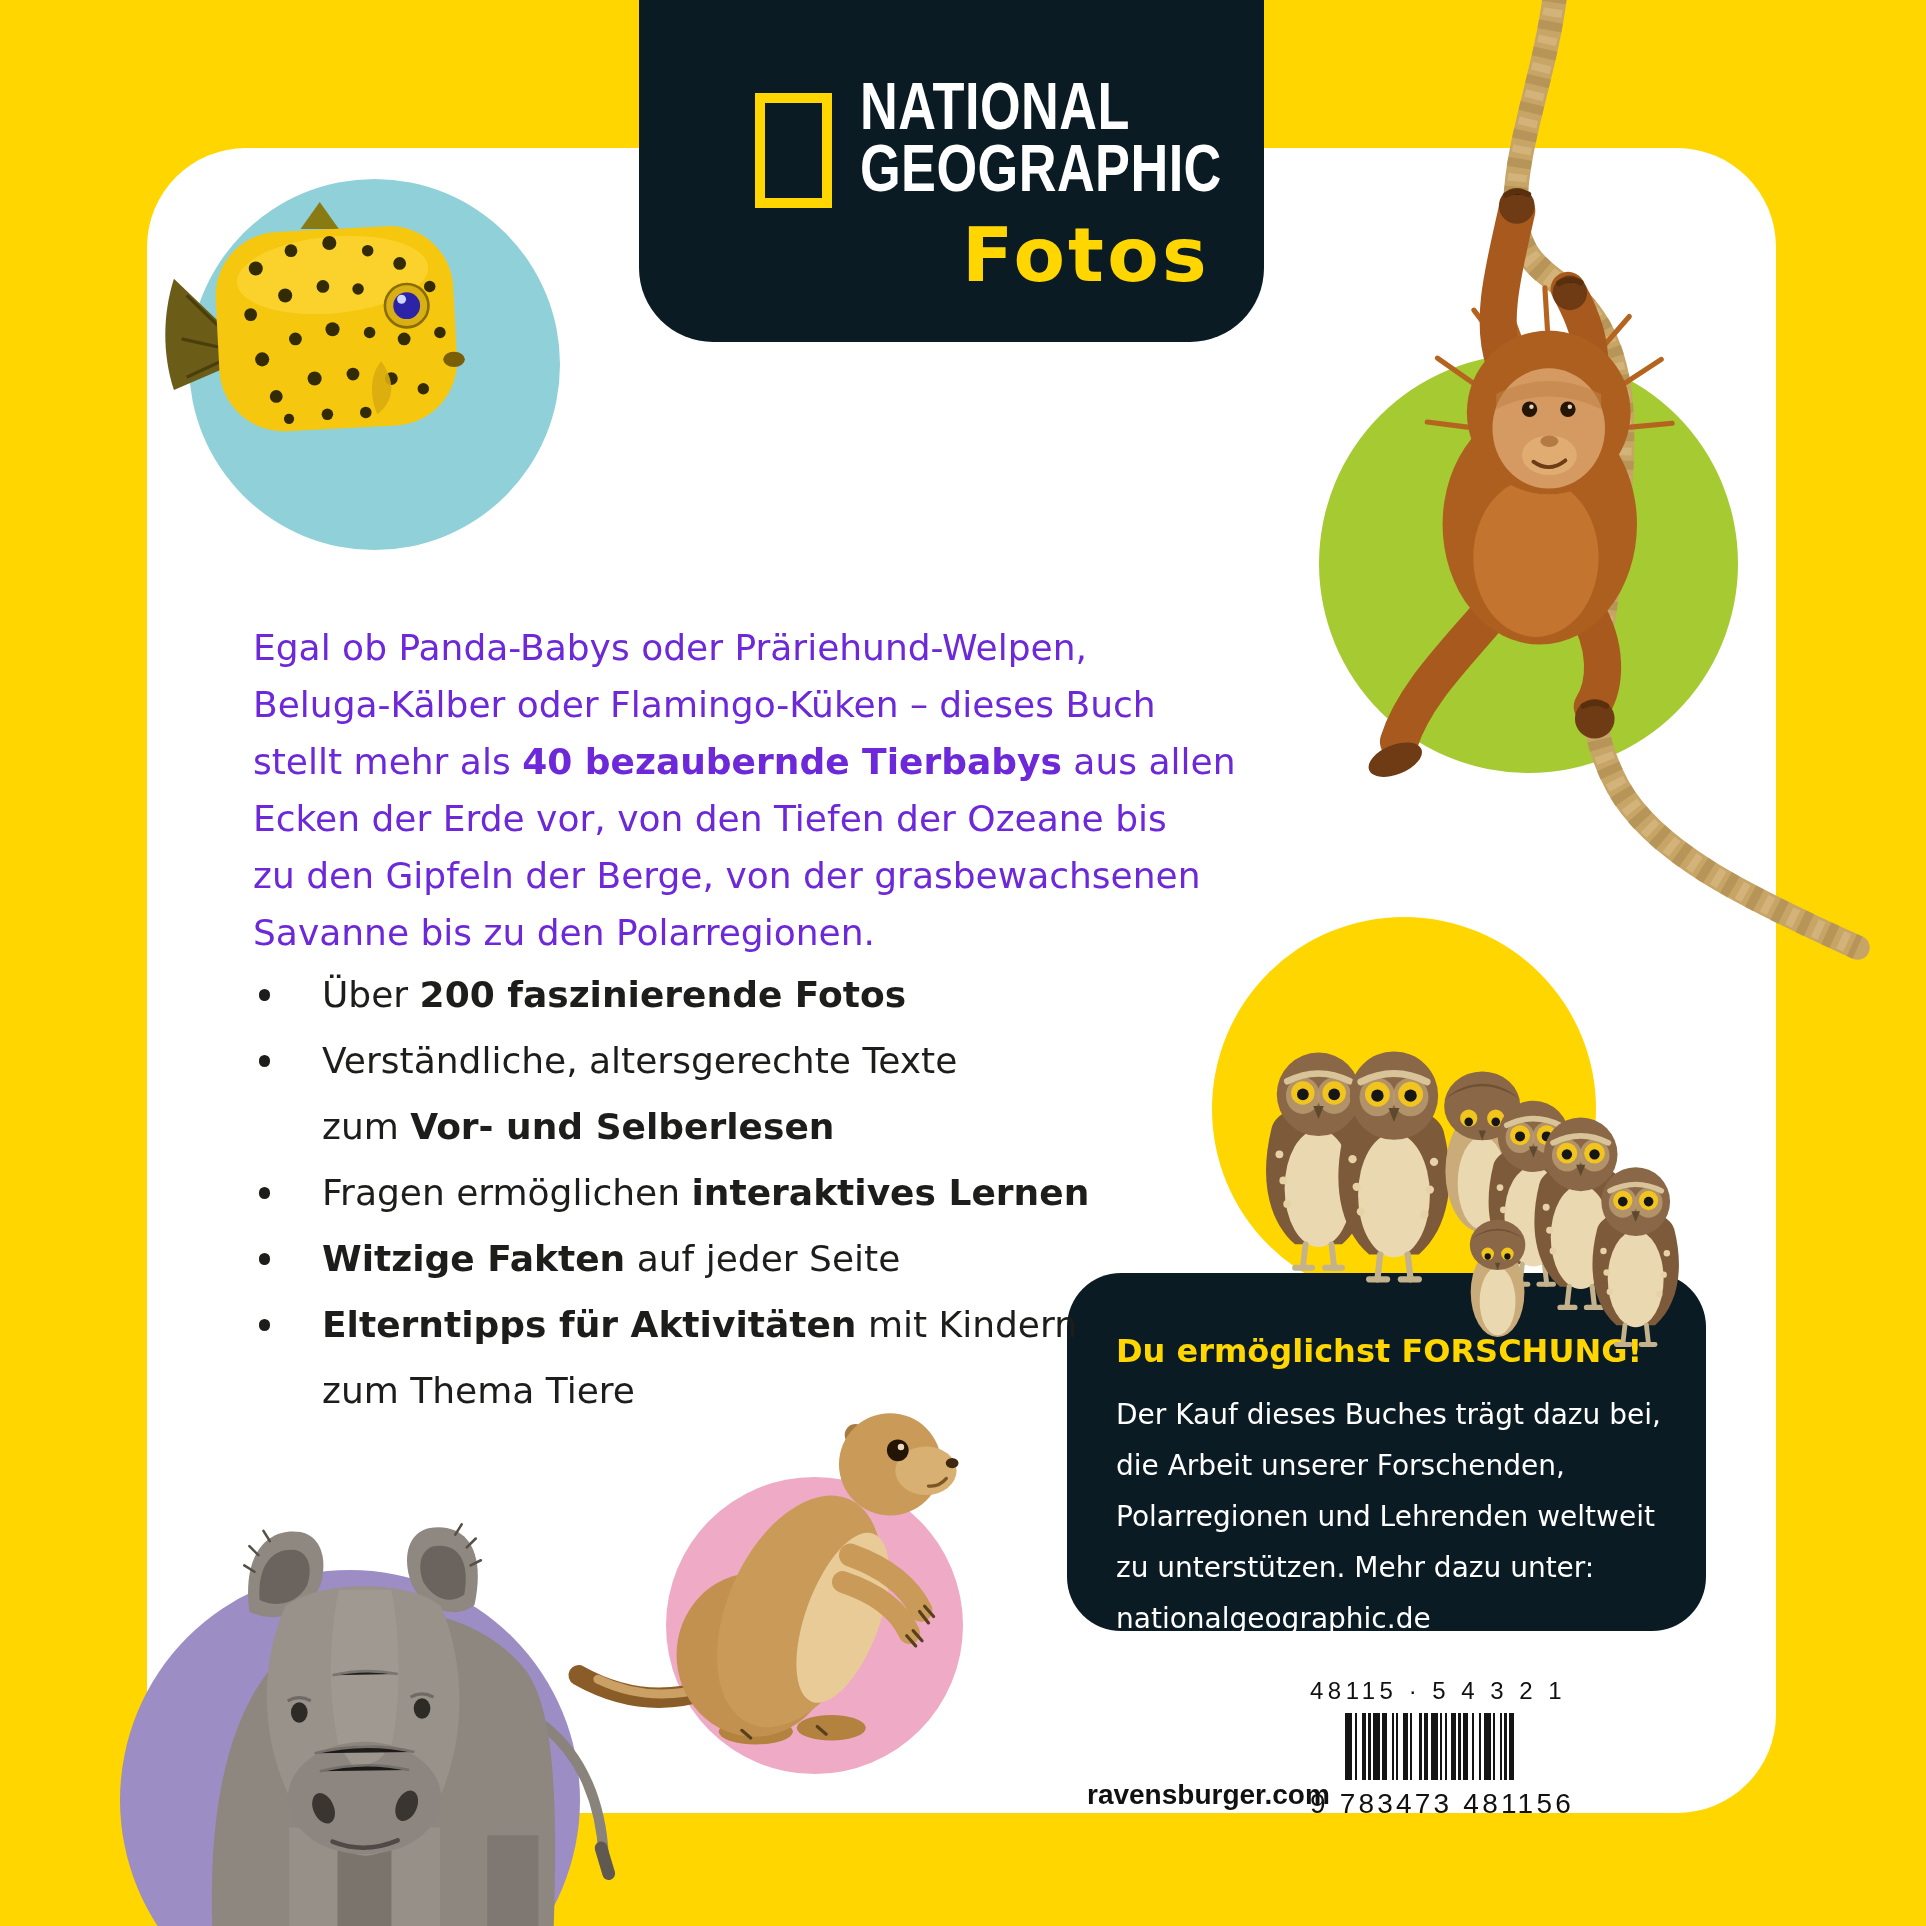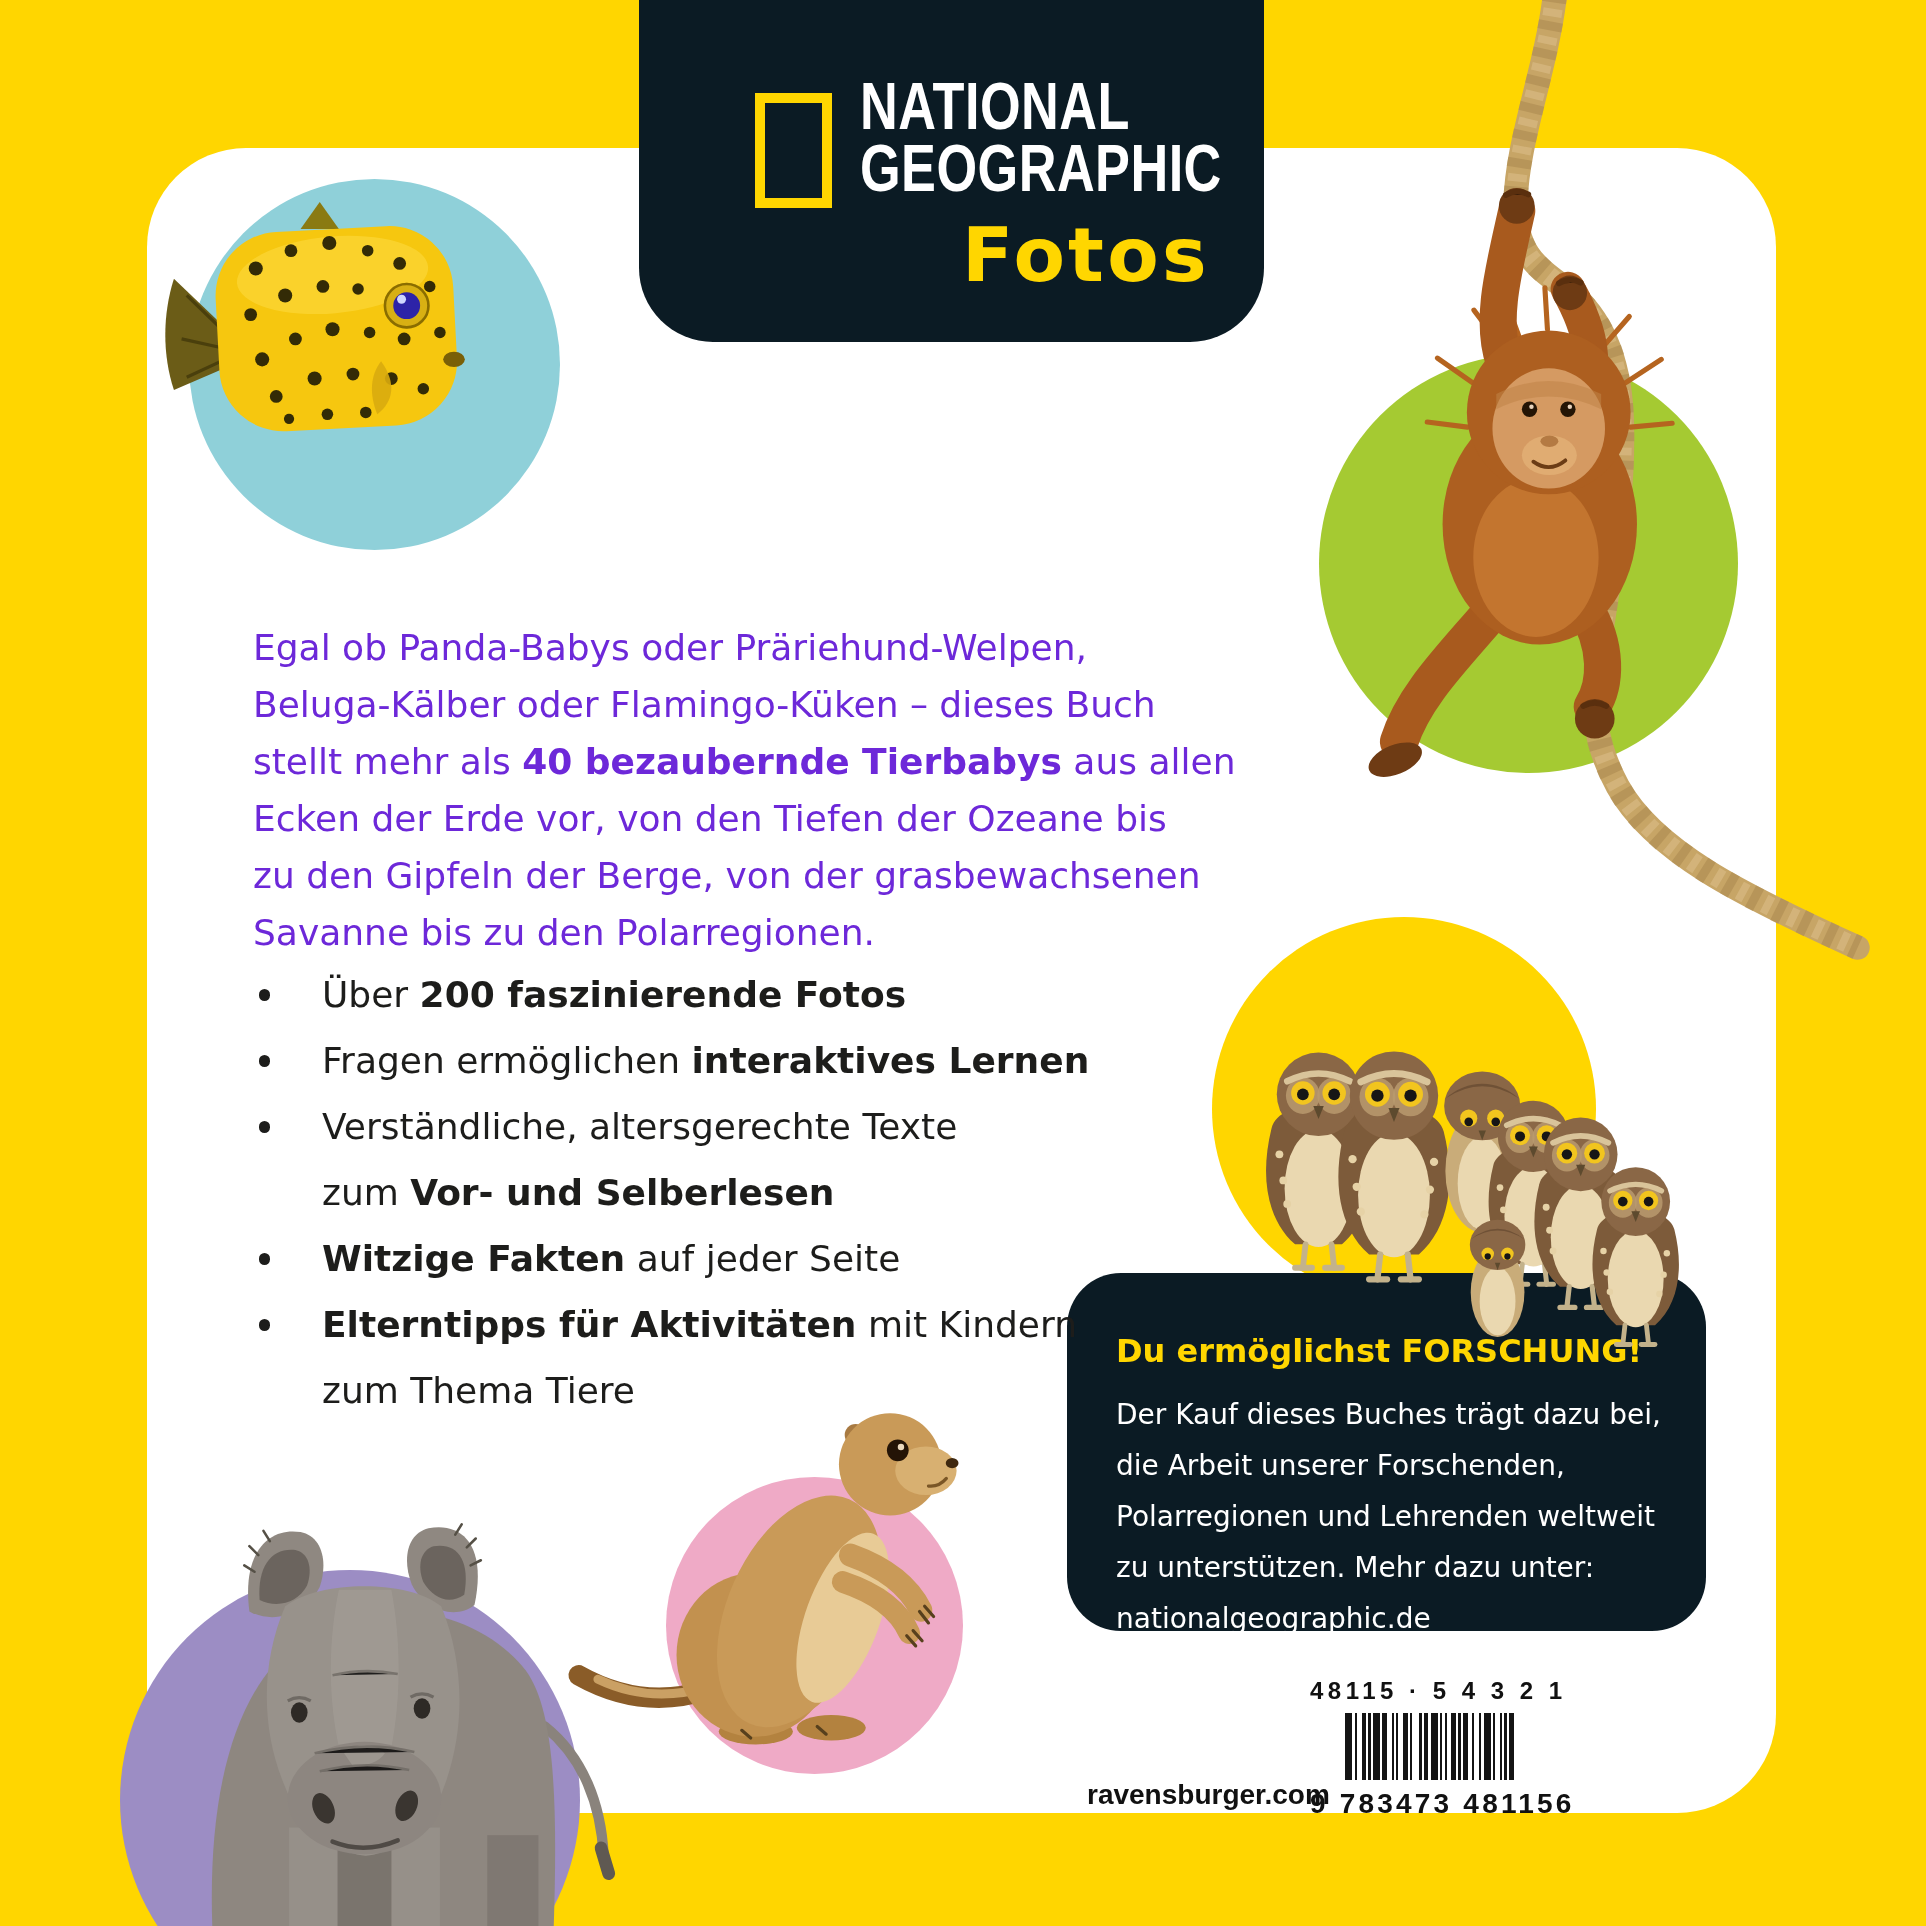--- a/index.html
+++ b/index.html
@@ -43,21 +43,21 @@
   .features{position:absolute;left:255px;top:962px;width:959px;z-index:6;
             list-style:none;margin:0;padding:0;color:#1D1D1B;}
   .features li{position:relative;padding-left:67px;font-size:36px;line-height:66px;}
   .features li::before{content:"";position:absolute;left:3.8px;top:27px;width:11.5px;height:11.5px;
             border-radius:50%;background:#1D1D1B;}
   .features .b{font-weight:700;}
 
   .website{position:absolute;left:1087px;top:1779px;z-index:6;font-size:28px;
            font-weight:700;color:#111111;font-family:"Liberation Sans",sans-serif;}
   .barcode{position:absolute;left:1310px;top:1677px;width:246px;z-index:6;text-align:left;
-           color:#111111;font-family:"Liberation Sans",sans-serif;font-weight:bold;}
+           color:#111111;font-family:"Liberation Sans",sans-serif;}
   .bc-top{font-size:24px;letter-spacing:4.5px;white-space:nowrap;}
   .bars{display:flex;height:67px;margin-top:7.7px;justify-content:center;align-items:stretch;}
   .bars .bar{background:#141414;}
   .bars .gap{background:transparent;}
   .bc-num{font-size:28px;letter-spacing:3.2px;margin-top:8px;white-space:nowrap;}
 </style>
 </head>
 <body>
 
 <div class="stage">
@@ -294,22 +294,22 @@
       <span class="ng-line">NATIONAL</span>
       <span class="ng-line">GEOGRAPHIC</span>
     </div>
     <div class="kids">Fotos</div>
   </div>
 
   <p class="intro"><span>Egal ob Panda-Babys oder Präriehund-Welpen,</span><br><span>Beluga-Kälber oder Flamingo-Küken – dieses Buch</span><br><span>stellt mehr als </span><span class="b">40 bezaubernde Tierbabys</span><span> aus allen</span><br><span>Ecken der Erde vor, von den Tiefen der Ozeane bis</span><br><span>zu den Gipfeln der Berge, von der grasbewachsenen</span><br><span>Savanne bis zu den Polarregionen.</span></p>
 
   <ul class="features">
       <li><span>Über </span><span class="b">200 faszinierende Fotos</span></li>
+      <li><span>Verständliche, altersgerechte Texte</span><br><span>zum </span><span class="b">Vor- und Selberlesen</span></li>
       <li><span>Fragen ermöglichen </span><span class="b">interaktives Lernen</span></li>
-      <li><span>Verständliche, altersgerechte Texte</span><br><span>zum </span><span class="b">Vor- und Selberlesen</span></li>
       <li><span class="b">Witzige Fakten</span><span> auf jeder Seite</span></li>
       <li><span class="b">Elterntipps für Aktivitäten</span><span> mit Kindern</span><br><span>zum Thema Tiere</span></li>
     </ul>
 
   <div class="website">ravensburger.com</div>
   <div class="barcode">
     <div class="bc-top">48115 · 5 4 3 2 1</div>
     <div class="bars">
         <span class="bar" style="width: 7px;"></span>
         <span class="gap" style="width: 2.3px;"></span>

